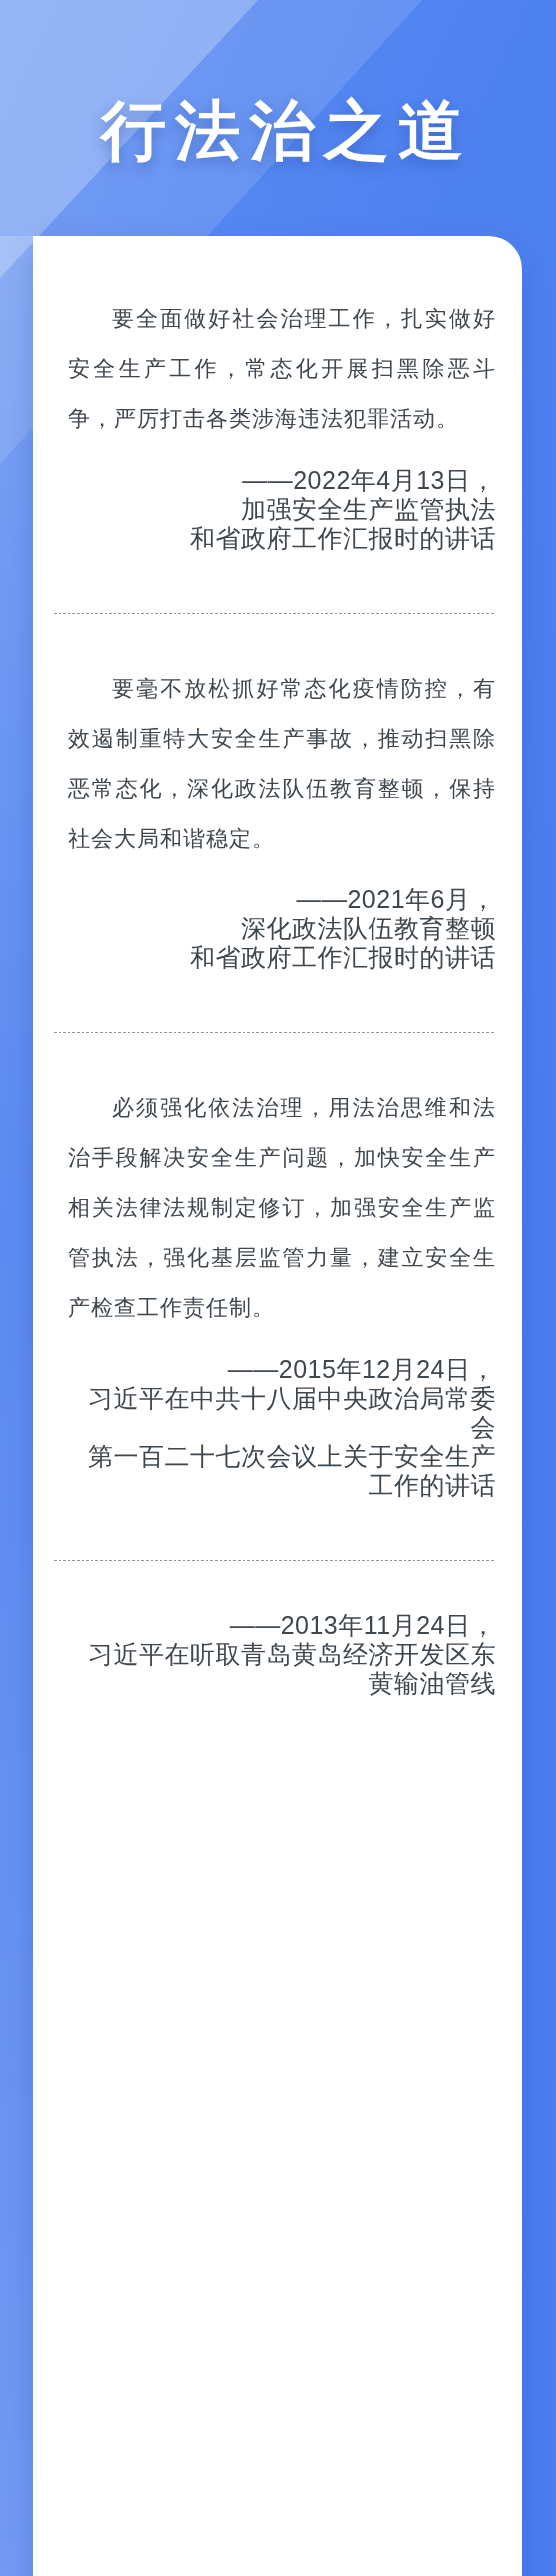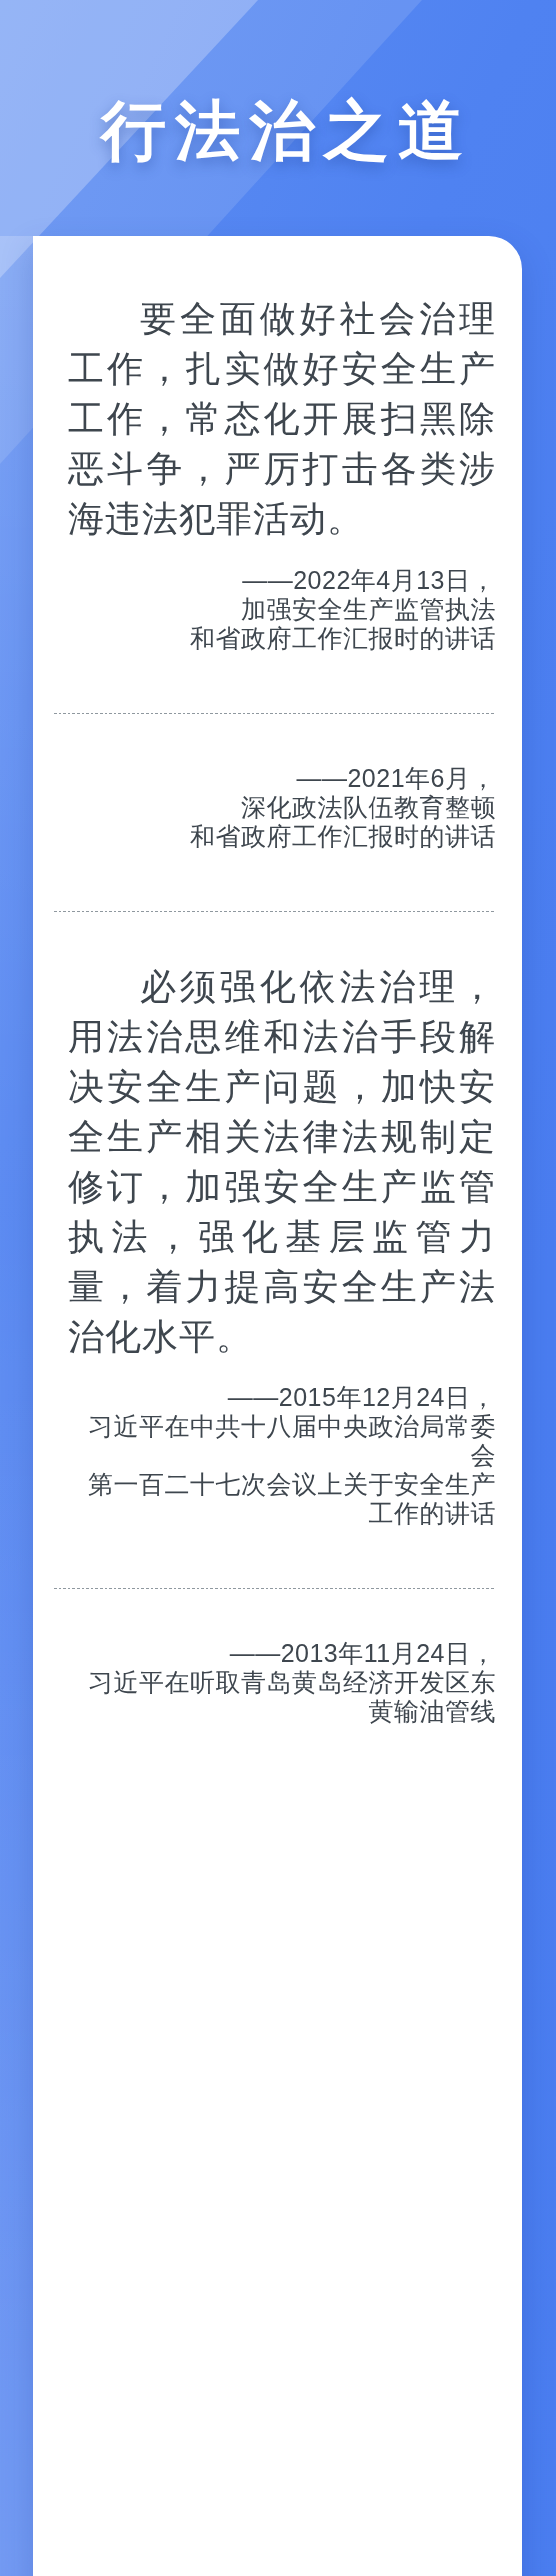--- a/index.html
+++ b/index.html
@@ -18,21 +18,21 @@
   .page-title{position:absolute;left:0;right:0;top:87px;margin:0;text-align:center;
       font-family:"Liberation Serif","DejaVu Serif",serif;font-weight:700;font-size:65px;
       letter-spacing:9.3px;text-indent:9.3px;color:#ffffff;
       text-shadow:0 5.2px 12.4px rgba(31,64,150,0.40);padding-left:8px;}
 
   .card{position:absolute;left:33px;top:236px;width:489px;height:2446px;box-sizing:border-box;
       background:#ffffff;border-radius:0 33px 0 33px;
       padding:58px 26px 0 35px;overflow:hidden;
       box-shadow:0 13.4px 31px rgba(30,64,160,0.25);}
 
-  .quote{margin:0;font-size:36px;line-height:50px;letter-spacing:1px;color:#3e464e;
+  .quote{margin:0;font-size:22px;line-height:50px;letter-spacing:1px;color:#3e464e;
       text-align:justify;text-justify:inter-character;text-indent:2em;font-weight:400;}
   .attribution{margin:21.6px 0 0 0;text-align:right;font-size:25px;line-height:29px;
       letter-spacing:0.5px;color:#3e464e;}
   .divider{height:1px;margin:60px 0 50px -14.4px;border:0;
       background:repeating-linear-gradient(90deg,#8f989f 0 2.6px,transparent 2.6px 4.6px);}
 </style>
 </head>
 <body>
 
 <div id="poster">
@@ -47,29 +47,30 @@
 
     <p class="quote">要全面做好社会治理工作，扎实做好安全生产工作，常态化开展扫黑除恶斗争，严厉打击各类涉海违法犯罪活动。</p>
     <div class="attribution">
       <div>——2022年4月13日，</div>
       <div>加强安全生产监管执法</div>
       <div>和省政府工作汇报时的讲话</div>
     </div>
 
     <div class="divider"></div>
 
+    <p class="quote">要毫不放松抓好常态化疫情防控，有效遏制重特大安全生产事故，推动扫黑除恶常态化，深化政法队伍教育整顿，保持社会大局和谐稳定。</p>
     <div class="attribution">
       <div>——2021年6月，</div>
       <div>深化政法队伍教育整顿</div>
       <div>和省政府工作汇报时的讲话</div>
     </div>
 
     <div class="divider"></div>
 
-    <p class="quote">必须强化依法治理，用法治思维和法治手段解决安全生产问题，加快安全生产相关法律法规制定修订，加强安全生产监管执法，强化基层监管力量，着力提高安全生产法治化水平。</p>
+    <p class="quote">必须强化依法治理，用法治思维和法治手段解决安全生产问题，加快安全生产相关法律法规制定修订，加强安全生产监管执法，强化基层监管力量，建立安全生产检查工作责任制。</p>
     <div class="attribution">
       <div>——2015年12月24日，</div>
       <div>习近平在中共十八届中央政治局常委会</div>
       <div>第一百二十七次会议上关于安全生产工作的讲话</div>
     </div>
 
     <div class="divider"></div>
 
     <div class="attribution">
       <div>——2013年11月24日，</div>

